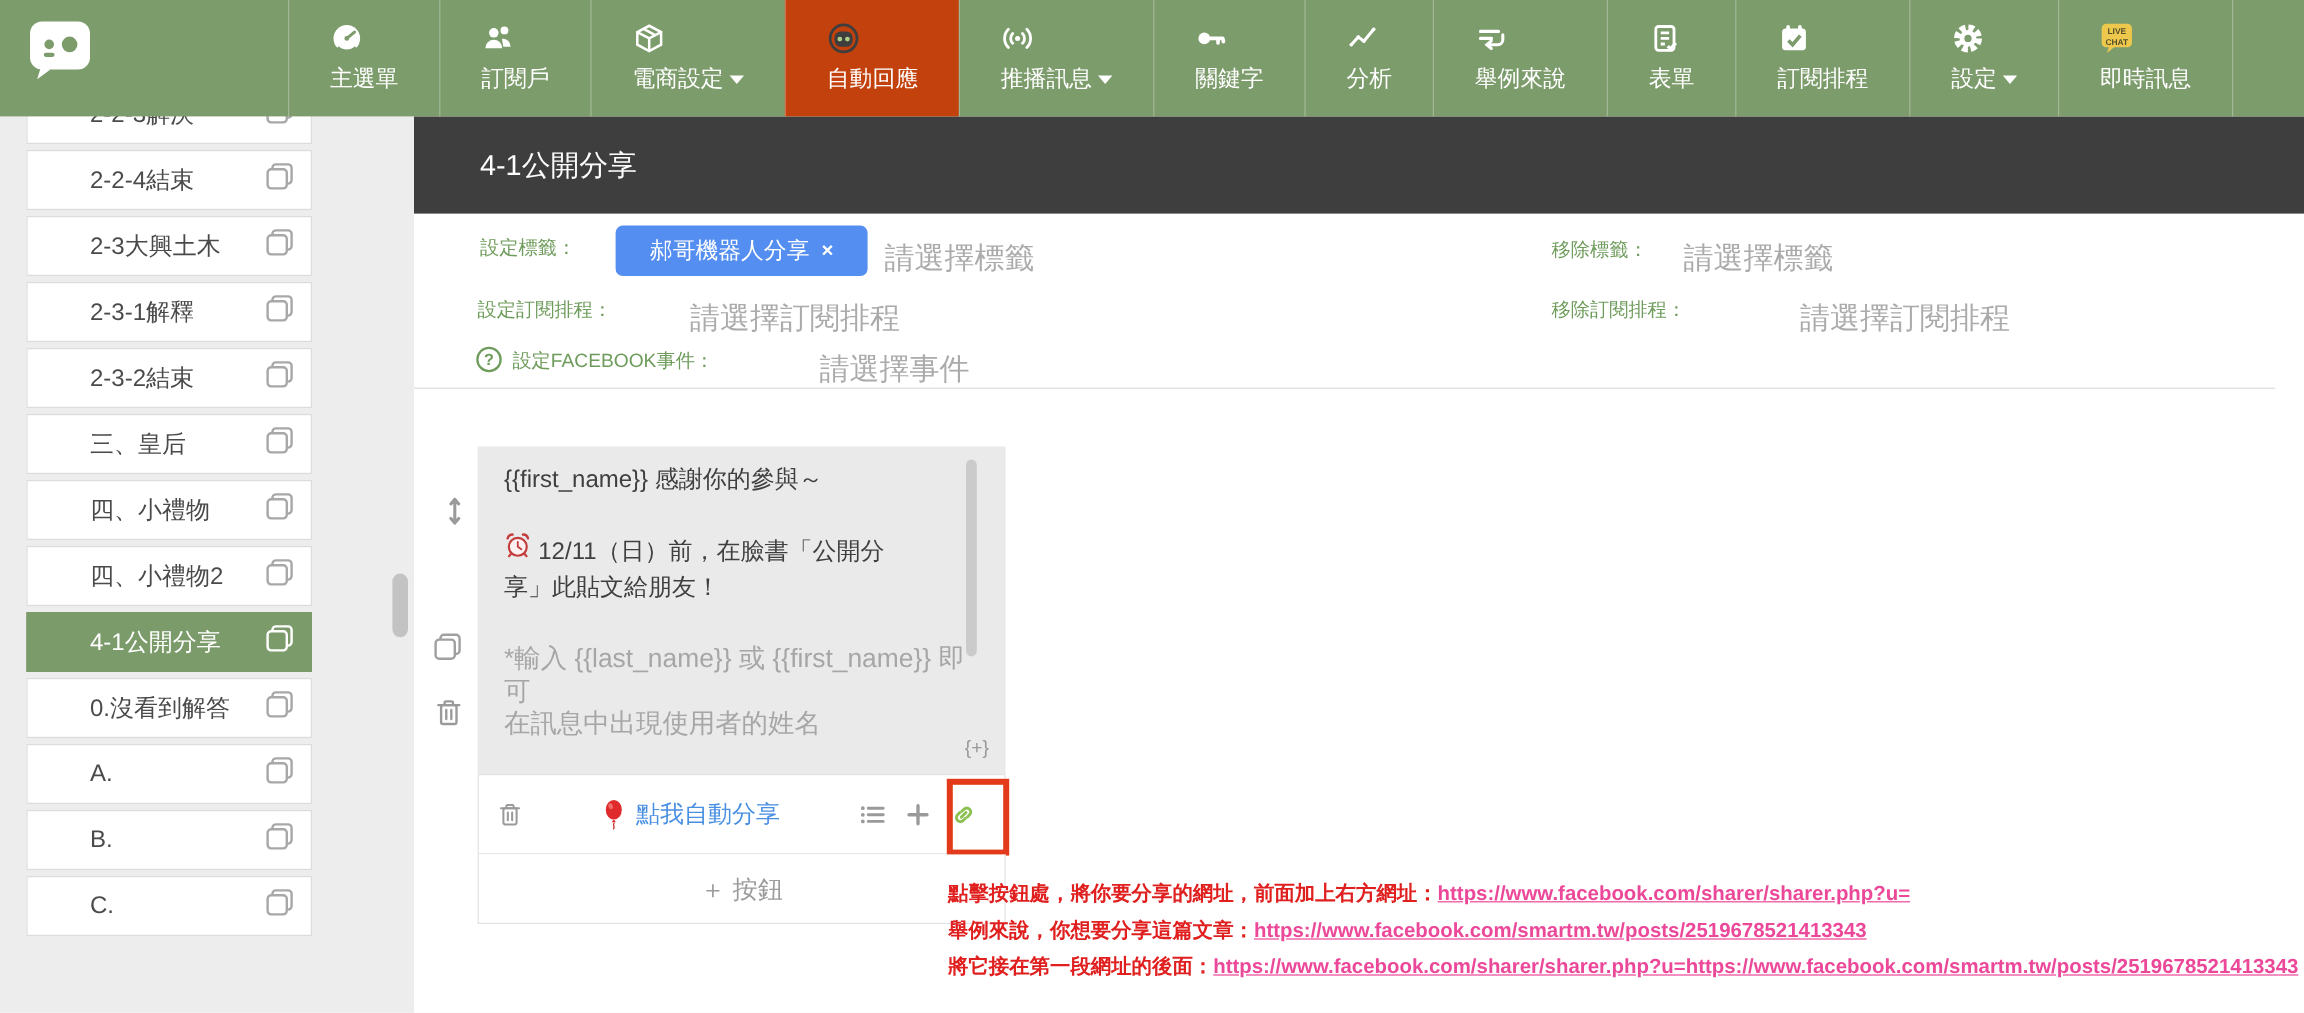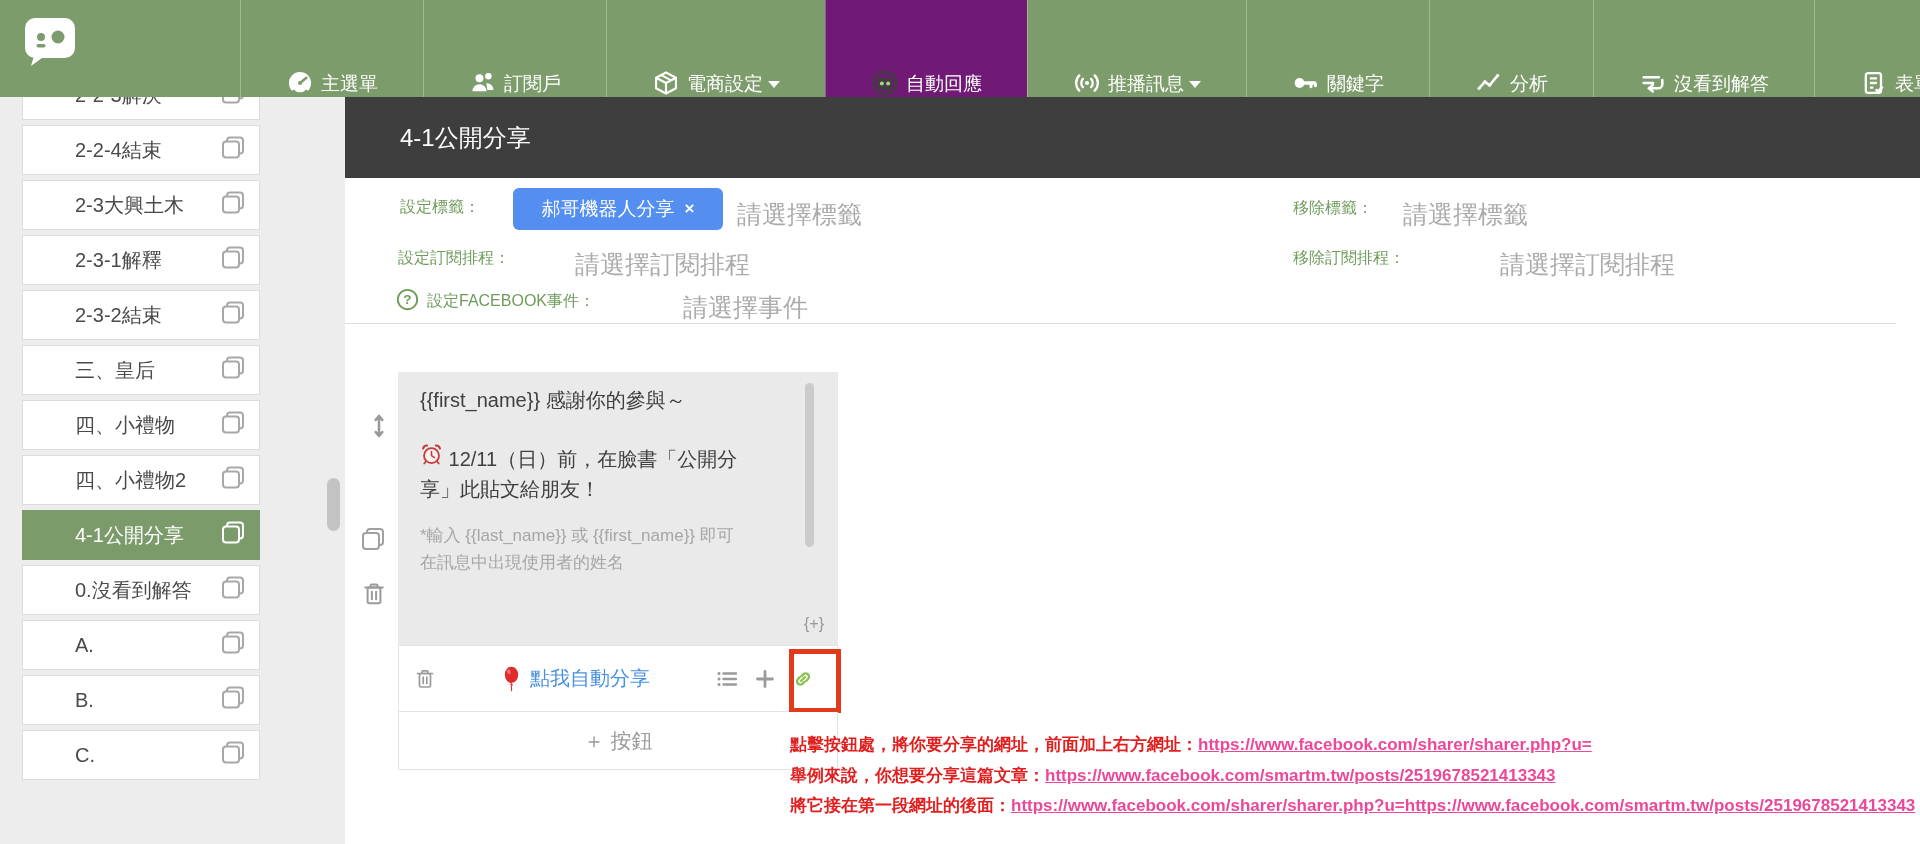--- a/index.html
+++ b/index.html
@@ -5,23 +5,23 @@
 *{margin:0;padding:0;box-sizing:border-box}
 html,body{width:1920px;height:844px}
 body{position:relative;overflow:hidden;background:#ededed;font-family:"Liberation Sans","DejaVu Sans",sans-serif;color:#4a4a4a}
 .ic{display:inline-flex;align-items:center;justify-content:center;line-height:0}
 .ic svg{width:28px;height:28px}
 
 
 .topbar{position:absolute;left:0;top:0;width:1920px;height:97px;background:#7d9c6c;z-index:30}
 .logo{position:absolute;left:24px;top:17px;cursor:pointer}
 .nav-tabs{position:absolute;left:240px;top:0;height:97px;display:flex}
-.nav-tab{padding:0 45px;display:flex;flex-direction:row;align-items:flex-end;justify-content:center;gap:7px;color:#fff;border-left:1px solid rgba(255,255,255,.28);cursor:pointer;white-space:nowrap}
+.nav-tab{padding:0 34px;display:flex;flex-direction:column;align-items:flex-start;justify-content:center;gap:7px;color:#fff;border-left:1px solid rgba(255,255,255,.28);cursor:pointer;white-space:nowrap}
 .nav-tab:last-child{border-right:1px solid rgba(255,255,255,.28)}
-.nav-tab.active{background:#701a75}
+.nav-tab.active{background:#c2410c}
 .nav-label{font-size:19px;display:flex;align-items:center;gap:5px}
 .caret{width:0;height:0;border-left:6px solid transparent;border-right:6px solid transparent;border-top:7px solid #fff}
 
 
 .sidebar{position:absolute;left:22px;top:70px;width:238px;z-index:5;list-style:none}
 .side-item{height:50px;margin-bottom:5px;background:#fff;border:1px solid #dcdcdc;display:flex;align-items:center;padding-left:52px;position:relative;font-size:20px;color:#4a4a4a;cursor:pointer}
 .side-item.active{background:#7c9b6b;color:#fff;border-color:#7c9b6b}
 .side-copy{position:absolute;right:14px;top:50%;transform:translateY(-50%);cursor:pointer}
 .copy-ic{position:relative;width:24px;height:24px;color:#a8a8a8;display:inline-block}
 .side-item.active .copy-ic{color:#fff}
@@ -45,21 +45,21 @@
 .w-drag{position:absolute;left:20px;top:315px;cursor:grab}
 .w-copy{position:absolute;left:16px;top:430px;cursor:pointer}
 .w-copy .copy-ic{color:#a0a0a0}
 .w-trash{position:absolute;left:15px;top:483px;color:#9a9a9a;cursor:pointer}
 .w-trash svg{width:28px;height:28px}
 
 
 .bubble{position:absolute;left:53px;top:275px;width:440px;height:273px;background:#eaeaea;border-radius:0;padding:13px 34px 12px 22px;font-size:20px;color:#3f3f3f;line-height:30px;cursor:text}
 .msg2{margin-top:28px;width:345px}
 .msg2 .ic svg{width:23px;height:23px;vertical-align:-4px}
-.hint{margin-top:18px;font-size:17px;line-height:27px;color:#a6a6a6}
+.hint{margin-top:30px;font-size:22px;line-height:27px;color:#a6a6a6}
 .token{position:absolute;right:14px;bottom:6px;color:#999;font-size:16px;cursor:pointer}
 .b-scroll{position:absolute;right:24px;top:11px;width:9px;height:164px;background:#cbcbcb;border-radius:5px;cursor:pointer}
 
 
 .btnrow{position:absolute;left:53px;top:548px;width:440px;height:67px;background:#fff;border:1px solid #e3e3e3;display:flex;align-items:center;padding:0 14px}
 .btnrow .row-trash{color:#9a9a9a;cursor:pointer}
 .btnrow .row-trash svg{width:24px;height:24px}
 .btn-main{flex:1;display:flex;align-items:center;justify-content:center;gap:9px;cursor:pointer}
 .btn-main .ic svg{width:19px;height:26px}
 .btn-label{color:#4a90e2;font-size:20px}
@@ -180,21 +180,21 @@
       </div>
       <div class="nav-tab">
         <span class="ic">
           <svg viewBox="0 0 24 24" fill="none" stroke="#fff" stroke-width="2.2" stroke-linecap="round">
             <path d="M4 7h13M4 12h8"></path>
             <path d="M20 9.5v3.5a3.5 3.5 0 01-3.5 3.5H9"></path>
             <path d="M11.8 13.8L8.6 16.5l3.2 2.7"></path>
           </svg>
         </span>
         <span class="nav-label">
-          <span>沒看到解答</span>
+          <span>舉例來說</span>
         </span>
       </div>
       <div class="nav-tab">
         <span class="ic">
           <svg viewBox="0 0 24 24" fill="none" stroke="#fff" stroke-width="2">
             <rect x="5" y="3.5" width="13" height="17" rx="2"></rect>
             <path d="M8.5 8h6M8.5 12h6M8.5 16h3"></path>
             <path d="M13.5 17.5l2 2 3.8-4.3" stroke-width="2.3"></path>
           </svg>
         </span>

